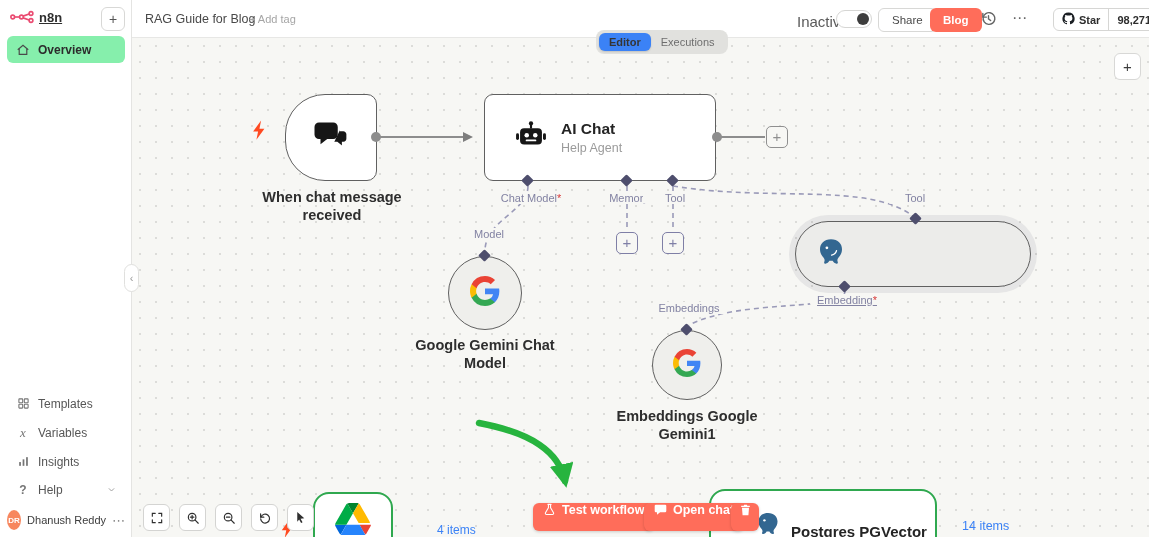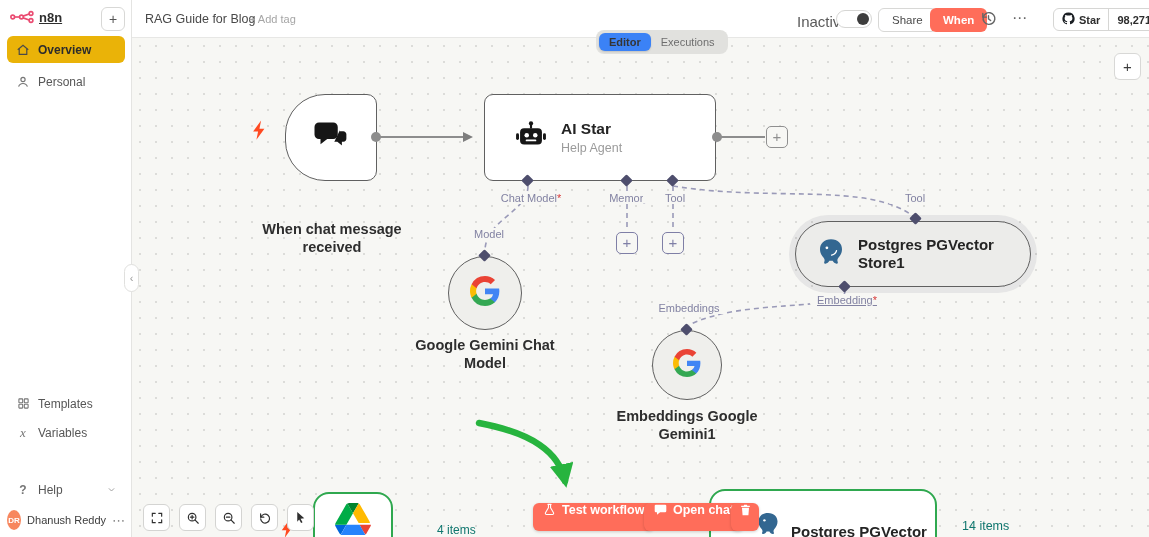--- a/index.html
+++ b/index.html
@@ -8,21 +8,21 @@
   .abs{position:absolute;box-sizing:border-box;}
   
   .canvas{left:132px;top:38px;right:0;bottom:0;background:#f7f7f4;
     background-image:radial-gradient(#dcdcd9 1.2px,transparent 1.2px);background-size:16px 16px;z-index:1;}
   svg.layer{position:absolute;left:0;top:0;width:1149px;height:537px;pointer-events:none;}
   .connlayer{z-index:3;} .arrowlayer{z-index:9;}
   
   .sidebar{left:0;top:0;width:132px;height:537px;background:#fff;border-right:1px solid #e4e4e2;z-index:20;}
   .sitem{position:absolute;left:7px;width:118px;height:27px;border-radius:6px;display:flex;align-items:center;
          gap:8px;padding:0 9px;font-size:12px;color:#565656;box-sizing:border-box;cursor:pointer;}
-  .sitem.active{background:#eab308;color:#2c2c2c;font-weight:bold;}
+  .sitem.active{background:#86efac;color:#2c2c2c;font-weight:bold;}
   .sic{width:14px;height:14px;flex:0 0 14px;display:flex;align-items:center;justify-content:center;}
   .avatar{width:20px;height:20px;border-radius:50%;background:#f7875f;color:#fff;font-size:8px;font-weight:bold;
           display:flex;align-items:center;justify-content:center;}
   
   .topbar{left:132px;top:0;right:0;height:38px;background:#fff;border-bottom:1px solid #e7e7e5;z-index:15;}
   .btn{display:flex;align-items:center;justify-content:center;border-radius:6px;cursor:pointer;box-sizing:border-box;}
   .ghost{border:1px solid #d8d8d6;background:#fff;color:#4a4a4a;font-size:11.5px;}
   .primary{background:#ff6d5a;color:#fff;font-size:11.5px;font-weight:bold;border:none;}
   .tabs{position:absolute;left:596px;top:30px;background:#e1e1de;border-radius:8px;padding:3px;display:flex;z-index:30;}
   .tab{font-size:11px;padding:3px 10px;border-radius:6px;color:#6e6e6e;cursor:pointer;}
@@ -39,21 +39,21 @@
   .diamond{position:absolute;width:9px;height:9px;background:#4e4e6d;transform:rotate(45deg);
            border-radius:1.5px;z-index:6;cursor:pointer;}
   .odot{position:absolute;width:10px;height:10px;border-radius:50%;background:#8d8d8d;z-index:6;cursor:pointer;}
   .plusbox{position:absolute;width:22px;height:22px;border:1.6px solid #7f7fa6;border-radius:5px;color:#7f7fa6;
            font-size:15px;line-height:19px;text-align:center;z-index:5;background:#f7f7f4;box-sizing:border-box;cursor:pointer;}
   .pluslight{border-color:#8f8f8f;color:#8f8f8f;}
   .zbtn{position:absolute;width:27px;height:27px;background:#fff;border:1px solid #d4d4d2;border-radius:6px;
         display:flex;align-items:center;justify-content:center;z-index:10;box-sizing:border-box;cursor:pointer;}
   .actbtn{position:absolute;height:28px;background:#ff6d5a;color:#fff;border-radius:6px;display:flex;align-items:flex-start;
           gap:6px;padding:0 10px;font-size:12.5px;font-weight:bold;z-index:10;box-shadow:0 1px 3px rgba(0,0,0,.18);cursor:pointer;}
-  .itemscount{position:absolute;z-index:5;font-size:12px;color:#0f766e;}
+  .itemscount{position:absolute;z-index:5;font-size:12px;color:#3b82f6;}
   .vicon{font-family:"Liberation Serif",serif;font-style:italic;font-size:13px;color:#757575;}
 </style>
 </head>
 <body>
 
 <div class="abs canvas"></div>
 
 <svg class="layer connlayer">
   <defs>
     <marker id="arrG" markerUnits="userSpaceOnUse" markerWidth="10" markerHeight="10" refX="8" refY="5" orient="auto">
@@ -88,45 +88,46 @@
 
   <div class="sitem active" style="top:36px;">
     <span class="sic">
       <svg width="14" height="14" viewBox="0 0 24 24" fill="none" stroke="#4a4a4a" stroke-width="2">
           <path d="M3 11.5L12 4l9 7.5"></path>
           <path d="M5.5 10v9.5h13V10"></path>
         </svg>
     </span>
     <span>Overview</span>
   </div>
-  <div class="sitem" style="top:68px;">
-    <span class="sic">
-      <svg width="14" height="14" viewBox="0 0 24 24" fill="none" stroke="#757575" stroke-width="2">
-          <circle cx="12" cy="7.8" r="3.6"></circle>
-          <path d="M4.5 20c1.2-3.8 4.3-5.4 7.5-5.4s6.3 1.6 7.5 5.4"></path>
-        </svg>
-    </span>
-    <span>Personal</span>
-  </div>
 
   <div class="sitem" style="top:390px;align-items:center;">
     <span class="sic">
       <svg width="13" height="13" viewBox="0 0 24 24" fill="none" stroke="#757575" stroke-width="2">
           <rect x="3.5" y="3.5" width="7" height="7" rx="1"></rect>
           <rect x="13.5" y="3.5" width="7" height="7" rx="1"></rect>
           <rect x="3.5" y="13.5" width="7" height="7" rx="1"></rect>
           <rect x="13.5" y="13.5" width="7" height="7" rx="1"></rect>
         </svg>
     </span>
     <span>Templates</span>
   </div>
   <div class="sitem" style="top:419px;">
     <span class="sic vicon">x</span>
     <span>Variables</span>
   </div>
+  <div class="sitem" style="top:448px;">
+    <span class="sic">
+      <svg width="13" height="13" viewBox="0 0 24 24" fill="#757575">
+          <rect x="4" y="13" width="3.2" height="7"></rect>
+          <rect x="10.4" y="8" width="3.2" height="12"></rect>
+          <rect x="16.8" y="4" width="3.2" height="16"></rect>
+        </svg>
+    </span>
+    <span>Insights</span>
+  </div>
   <div class="sitem" style="top:476px;">
     <span class="sic" style="font-size:12px;font-weight:bold;color:#757575;">?</span>
     <span>Help</span>
     <span style="margin-left:auto;">
       <svg width="9" height="9" viewBox="0 0 24 24" fill="none" stroke="#9a9a9a" stroke-width="2.5">
           <path d="M5 9l7 7 7-7"></path>
         </svg>
     </span>
   </div>
 
@@ -146,21 +147,21 @@
 <div class="tabs">
   <div class="tab active">Editor</div>
   <div class="tab">Executions</div>
 </div>
 
 <div class="abs" style="left:797px;top:13px;font-size:15px;color:#5a5a5a;z-index:16;">Inactive</div>
 <div class="toggle abs" style="left:836px;top:10px;z-index:16;">
     <span class="knob"></span>
   </div>
 <div class="abs btn ghost" style="left:878px;top:8px;height:24px;padding:0 13px;z-index:16;">Share</div>
-<div class="abs btn primary" style="left:930px;top:8px;height:24px;padding:0 13px;z-index:16;">When</div>
+<div class="abs btn primary" style="left:930px;top:8px;height:24px;padding:0 13px;z-index:16;">Blog</div>
 <div class="abs" style="left:980px;top:10px;z-index:16;cursor:pointer;">
   <svg width="17" height="17" viewBox="0 0 24 24" fill="none" stroke="#666" stroke-width="2" stroke-linecap="round">
       <path d="M4 5v5h5"></path>
       <path d="M4.6 10A8.3 8.3 0 1112 20.3 8.3 8.3 0 014.6 10"></path>
       <path d="M12 8v4.5l3 2.4"></path>
     </svg>
 </div>
 <div class="abs" style="left:1012px;top:9px;font-size:15px;color:#666;z-index:16;cursor:pointer;">⋯</div>
 
 <div class="abs" style="left:1053px;top:8px;height:23px;display:flex;border:1px solid #d6d6d4;border-radius:6px;background:#fff;overflow:hidden;z-index:16;cursor:pointer;">
@@ -184,37 +185,37 @@
 
 <div class="node" style="left:285px;top:94px;width:92px;height:87px;border-radius:40px 10px 10px 40px;display:flex;align-items:center;justify-content:center;">
   <span>
     <svg width="36" height="36" viewBox="0 0 24 24">
       <path d="M4 3h9.5a3 3 0 013 3v5a3 3 0 01-3 3H9.5L5 17.5V14h-1a3 3 0 01-3-3V6a3 3 0 013-3z" fill="#161616"></path>
       <path d="M17.8 8.3h2.4a2.6 2.6 0 012.6 2.6v2.8a2.6 2.6 0 01-2.6 2.6h-.4v3.2l-3.8-3.2h-2" fill="#161616" stroke="#fff" stroke-width="1.1"></path>
     </svg>
   </span>
 </div>
 <div class="odot" style="left:371px;top:132px;"></div>
-<div class="nlabel" style="left:240px;top:188px;width:184px;margin-top:32px;">When chat message received</div>
+<div class="nlabel" style="left:240px;top:188px;width:184px;">When chat message received</div>
 
 <div class="node" style="left:484px;top:94px;width:232px;height:87px;border-radius:9px;display:flex;align-items:center;padding-left:30px;gap:14px;">
   <span>
     <svg width="32" height="32" viewBox="0 0 24 24" fill="#161616">
       <circle cx="12" cy="2.6" r="1.6"></circle>
         <rect x="11.2" y="3.4" width="1.6" height="3"></rect>
       <rect x="3.8" y="6.2" width="16.4" height="12.2" rx="3"></rect>
       <rect x="0.8" y="10" width="2.2" height="5" rx="1.1"></rect>
         <rect x="21" y="10" width="2.2" height="5" rx="1.1"></rect>
       <circle cx="8.8" cy="11.4" r="1.7" fill="#fff"></circle>
         <circle cx="15.2" cy="11.4" r="1.7" fill="#fff"></circle>
       <rect x="8" y="14.6" width="8" height="1.4" rx="0.7" fill="#fff"></rect>
     </svg>
   </span>
   <span>
-    <div style="font-size:15.5px;font-weight:bold;color:#242424;">AI Star</div>
+    <div style="font-size:15.5px;font-weight:bold;color:#242424;">AI Chat</div>
     <div style="font-size:12.5px;color:#9b9b9b;margin-top:3px;">Help Agent</div>
   </span>
 </div>
 <div class="odot" style="left:712px;top:132px;"></div>
 <div class="plusbox pluslight" style="left:766px;top:126px;">+</div>
 
 <div class="diamond" style="left:523px;top:176px;"></div>
 <div class="diamond" style="left:622px;top:176px;"></div>
 <div class="diamond" style="left:668px;top:176px;"></div>
 
@@ -241,21 +242,20 @@
 <div class="nlabel" style="left:397px;top:336px;width:176px;">Google Gemini Chat Model</div>
 
 <div class="node" style="left:795px;top:221px;width:236px;height:66px;border-radius:34px;background:#ececea;display:flex;align-items:center;padding-left:20px;gap:12px;box-shadow:0 0 0 6px rgba(90,90,110,0.10);">
   <span>
     <svg width="30" height="30" viewBox="0 0 24 24">
       <path fill="#336791" d="M12 1.8c-5.6 0-8.8 3.6-8.8 8 0 2.9 1.4 5.3 2.9 6.8.9.9 1 2.3.5 3.3-.3.7.2 1.6 1 1.4 1.3-.3 2.5-1.2 3.1-2.4.4.1.8.1 1.3.1s.9 0 1.3-.1c.6 1.2 1.8 2.1 3.1 2.4.8.2 1.3-.7 1-1.4-.5-1-.4-2.4.5-3.3 1.5-1.5 2.9-3.9 2.9-6.8 0-4.4-3.2-8-8.8-8z"></path>
       <circle cx="8.7" cy="8.6" r="1.1" fill="#fff"></circle>
       <path d="M12.5 14.5c2-.4 3.5-1.8 3.9-3.6" stroke="#fff" stroke-width="1.1" fill="none" stroke-linecap="round"></path>
     </svg>
   </span>
-  <span style="font-size:15px;font-weight:bold;color:#242424;line-height:1.2;width:150px;">Postgres PGVector Store1</span>
 </div>
 <div class="diamond" style="left:840px;top:282px;"></div>
 <div class="diamond" style="left:911px;top:214px;"></div>
 <div class="plabel" style="left:810px;top:294px;width:70px;text-decoration:underline;"><span>Embedding</span><span class="req">*</span></div>
 <div class="plabel" style="left:652px;top:302px;width:70px;">Embeddings</div>
 
 <div class="node cnode" style="left:652px;top:330px;width:70px;height:70px;">
   <span>
     <svg width="28" height="28" viewBox="0 0 24 24">
       <path fill="#4285F4" d="M23.49 12.27c0-.79-.07-1.54-.19-2.27H12v4.51h6.47a5.54 5.54 0 01-2.4 3.58v3h3.86c2.26-2.09 3.56-5.17 3.56-8.82z"></path>

